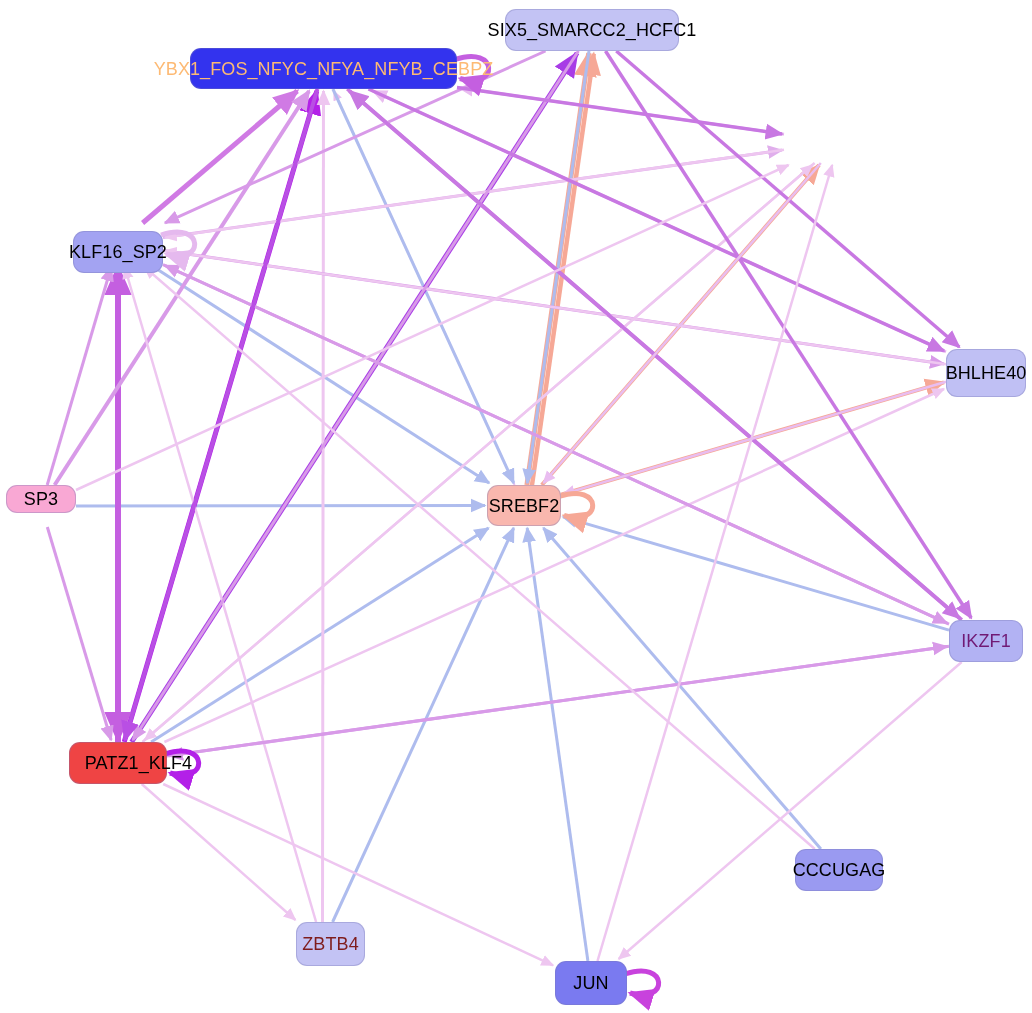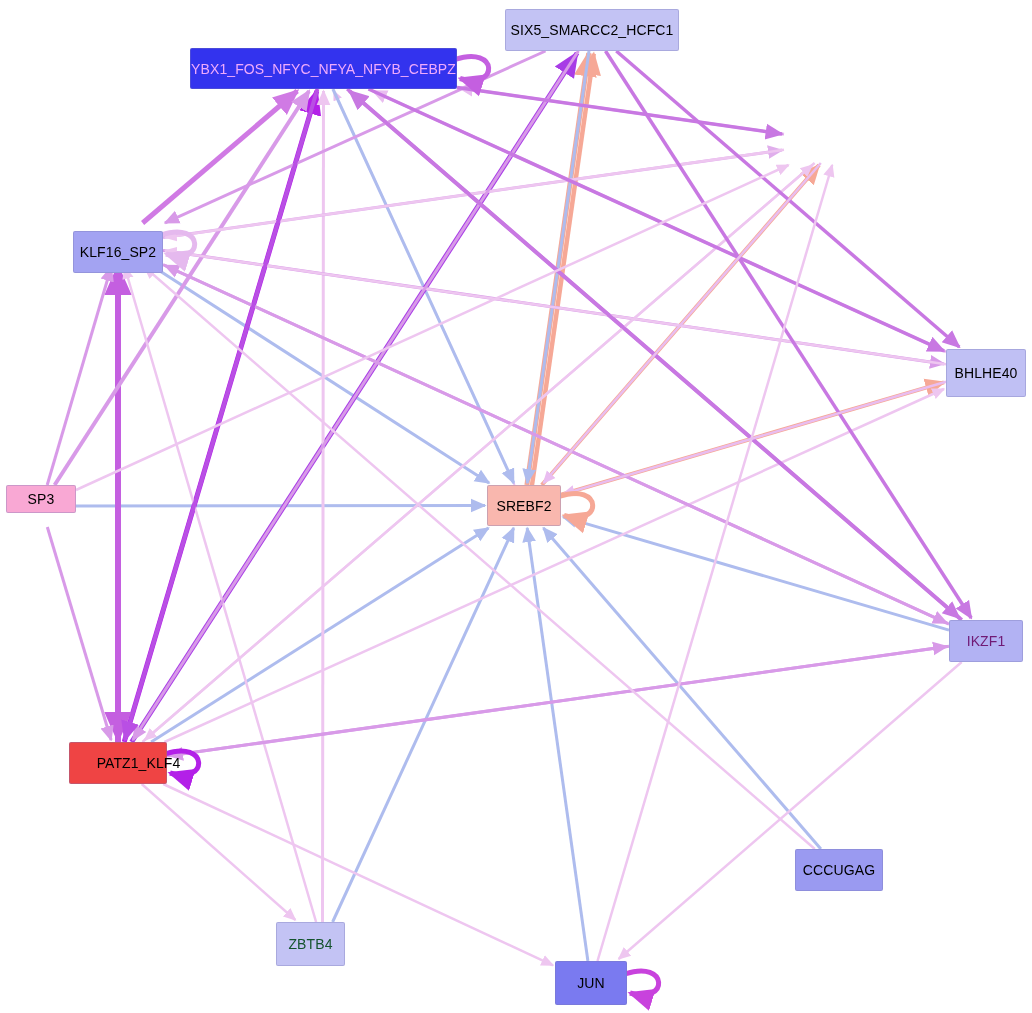--- a/index.html
+++ b/index.html
@@ -31,22 +31,22 @@
     top: 0;
     width: 1032px;
     height: 1013px;
   }
   .node {
     position: absolute;
     box-sizing: border-box;
     display: flex;
     align-items: center;
     justify-content: center;
-    border-radius: 2px;
-    font-size: 14px;
+    border-radius: 11px;
+    font-size: 18px;
     line-height: 1;
     letter-spacing: 0.1px;
     white-space: nowrap;
     color: #000000;
     border: 1px solid rgba(120,120,180,0.35);
     user-select: none;
   }
   .node-label {
     pointer-events: none;
   }
@@ -154,21 +154,21 @@
       <line x1="76.0" y1="490.0" x2="788.6" y2="165.0" stroke="#eec6f0" stroke-width="2.5" stroke-linecap="butt" marker-end="url(#arw8)"></line>
       <line x1="820.8" y1="163.0" x2="543.5" y2="483.0" stroke="#e9bdf0" stroke-width="2.5" stroke-linecap="butt" marker-end="url(#arw1)"></line>
       <line x1="946.0" y1="381.7" x2="563.0" y2="494.1" stroke="#e9bdf0" stroke-width="2.5" stroke-linecap="butt" marker-end="url(#arw1)"></line>
       <path d="M 455 59.5 C 499 44.5, 499 90.5, 460 78.5" fill="none" stroke="#c45fe0" stroke-width="5" marker-end="url(#arw5)"></path>
       <path d="M 161 235 C 205 220, 205 266, 166 254" fill="none" stroke="#e5b9ee" stroke-width="5" marker-end="url(#arw12)"></path>
       <path d="M 559 496.5 C 603 481.5, 603 527.5, 564 515.5" fill="none" stroke="#f6a896" stroke-width="5" marker-end="url(#arw0)"></path>
       <path d="M 165 754 C 209 739, 209 785, 170 773" fill="none" stroke="#b320e8" stroke-width="5" marker-end="url(#arw3)"></path>
       <path d="M 625 974 C 669 959, 669 1005, 630 993" fill="none" stroke="#c842dd" stroke-width="5" marker-end="url(#arw13)"></path>
     </svg>
   <div id="node-layer">
-      <div class="node" style="left: 190px; top: 48px; width: 267px; height: 41px; background: rgb(51, 51, 238); color: #f0abfc;">
+      <div class="node" style="left: 190px; top: 48px; width: 267px; height: 41px; background: rgb(51, 51, 238); color: #fdba74;">
         <span class="node-label">YBX1_FOS_NFYC_NFYA_NFYB_CEBPZ</span>
       </div>
       <div class="node" style="left: 505px; top: 9px; width: 174px; height: 42px; background: rgb(195, 195, 244); color: rgb(0, 0, 0);">
         <span class="node-label">SIX5_SMARCC2_HCFC1</span>
       </div>
       <div class="node" style="left: 73px; top: 223px; width: 90px; height: 42px; background: rgb(163, 163, 242); color: rgb(0, 0, 0); margin-top: 8px;">
         <span class="node-label">KLF16_SP2</span>
       </div>
       <div class="node" style="left: 946px; top: 349px; width: 80px; height: 48px; background: rgb(192, 192, 244); color: rgb(0, 0, 0);">
         <span class="node-label">BHLHE40</span>
@@ -181,20 +181,20 @@
       </div>
       <div class="node" style="left: 949px; top: 620px; width: 74px; height: 42px; background: rgb(178, 178, 243); color: #701a75;">
         <span class="node-label">IKZF1</span>
       </div>
       <div class="node" style="left: 69px; top: 742px; width: 98px; height: 42px; background: #ef4444; color: rgb(0, 0, 0); padding-left: 41px;">
         <span class="node-label">PATZ1_KLF4</span>
       </div>
       <div class="node" style="left: 795px; top: 849px; width: 88px; height: 42px; background: rgb(154, 154, 241); color: rgb(0, 0, 0);">
         <span class="node-label">CCCUGAG</span>
       </div>
-      <div class="node" style="left: 276px; top: 922px; width: 69px; height: 44px; background: rgb(195, 195, 244); color: #14532d;">
+      <div class="node" style="left: 296px; top: 922px; width: 69px; height: 44px; background: rgb(195, 195, 244); color: #7f1d1d;">
         <span class="node-label">ZBTB4</span>
       </div>
       <div class="node" style="left: 555px; top: 961px; width: 72px; height: 44px; background: rgb(122, 122, 240); color: rgb(0, 0, 0);">
         <span class="node-label">JUN</span>
       </div>
     </div>
 </div>
 
 </body></html>

